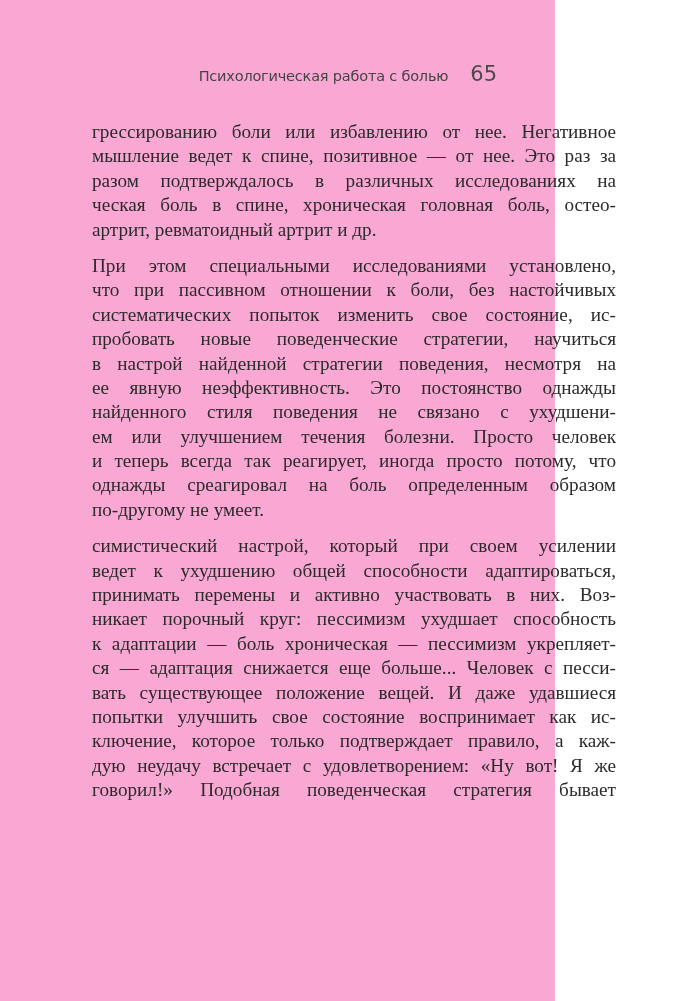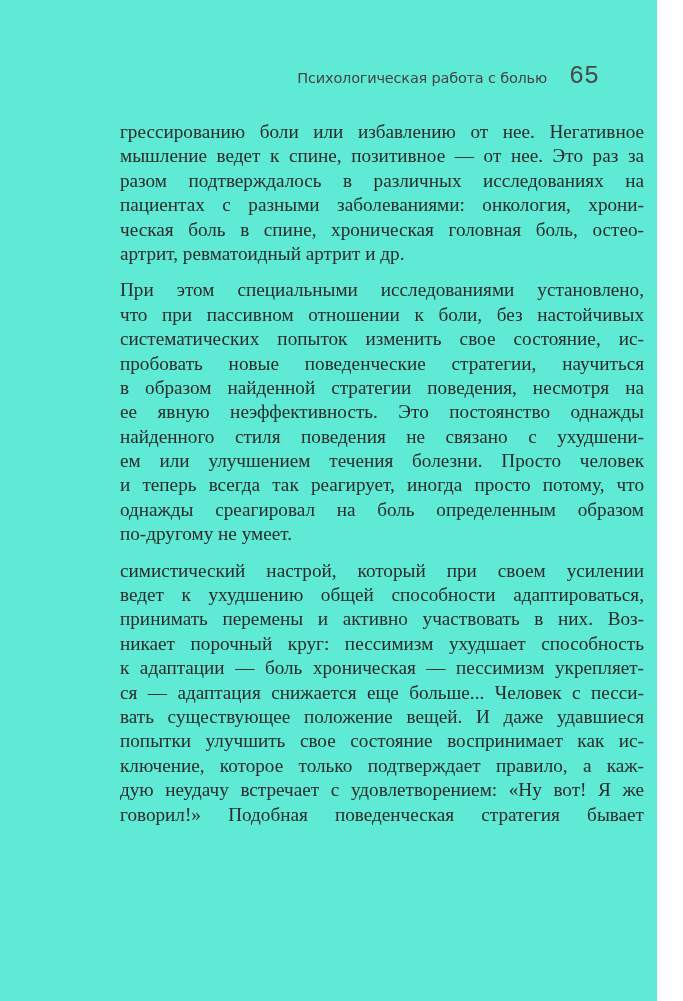--- a/index.html
+++ b/index.html
@@ -10,54 +10,52 @@
     body {
       width: 683px;
       height: 1001px;
       position: relative;
       overflow: hidden;
     }
     .page {
       position: absolute;
       left: 0;
       top: 0;
-      width: 657px;
+      width: 555px;
       height: 1001px;
-      background: #5eead4;
+      background: #f9a8d4;
     }
     .running-header {
       position: absolute;
       top: 62px;
       right: 58px;
       display: flex;
       align-items: baseline;
       gap: 22px;
       color: #3d3d3d;
       font-family: "DejaVu Sans", sans-serif;
     }
     .header-title {
       font-size: 14.5px;
       letter-spacing: -0.2px;
       color: #444444;
     }
     .page-number {
-      font-size: 25px;
+      font-size: 21px;
       color: #4a4a4a;
-      font-family: Liberation Mono, monospace;
     }
     .body-text {
       position: absolute;
       left: 92px;
       top: 120px;
       width: 524px;
       font-family: "Liberation Serif", serif;
       font-size: 19.2px;
       line-height: 24.4px;
       color: #2b2b2b;
-      margin-left: 28px;
     }
     .line {
       display: block;
       white-space: nowrap;
       text-align: justify;
       text-align-last: justify;
       height: 24.4px;
     }
     .line.last {
       text-align-last: left;
@@ -75,31 +73,30 @@
     <span class="header-title">Психологическая работа с болью</span>
     <span class="page-number">65</span>
   </div>
 
   <div class="body-text">
 
     <p class="paragraph">
       <span class="line">грессированию боли или избавлению от нее. Негативное</span>
       <span class="line">мышление ведет к спине, позитивное — от нее. Это раз за</span>
       <span class="line">разом подтверждалось в различных исследованиях на</span>
-      <span class="line">пациентах с разными заболеваниями: онкология, хрони-</span>
       <span class="line">ческая боль в спине, хроническая головная боль, остео-</span>
       <span class="line last">артрит, ревматоидный артрит и др.</span>
     </p>
 
     <p class="paragraph">
       <span class="line">При этом специальными исследованиями установлено,</span>
       <span class="line">что при пассивном отношении к боли, без настойчивых</span>
       <span class="line">систематических попыток изменить свое состояние, ис-</span>
       <span class="line">пробовать новые поведенческие стратегии, научиться</span>
-      <span class="line">в образом найденной стратегии поведения, несмотря на</span>
+      <span class="line">в настрой найденной стратегии поведения, несмотря на</span>
       <span class="line">ее явную неэффективность. Это постоянство однажды</span>
       <span class="line">найденного стиля поведения не связано с ухудшени-</span>
       <span class="line">ем или улучшением течения болезни. Просто человек</span>
       <span class="line">и теперь всегда так реагирует, иногда просто потому, что</span>
       <span class="line">однажды среагировал на боль определенным образом</span>
       <span class="line last">по-другому не умеет.</span>
     </p>
 
     <p class="paragraph">
       <span class="line">симистический настрой, который при своем усилении</span>

